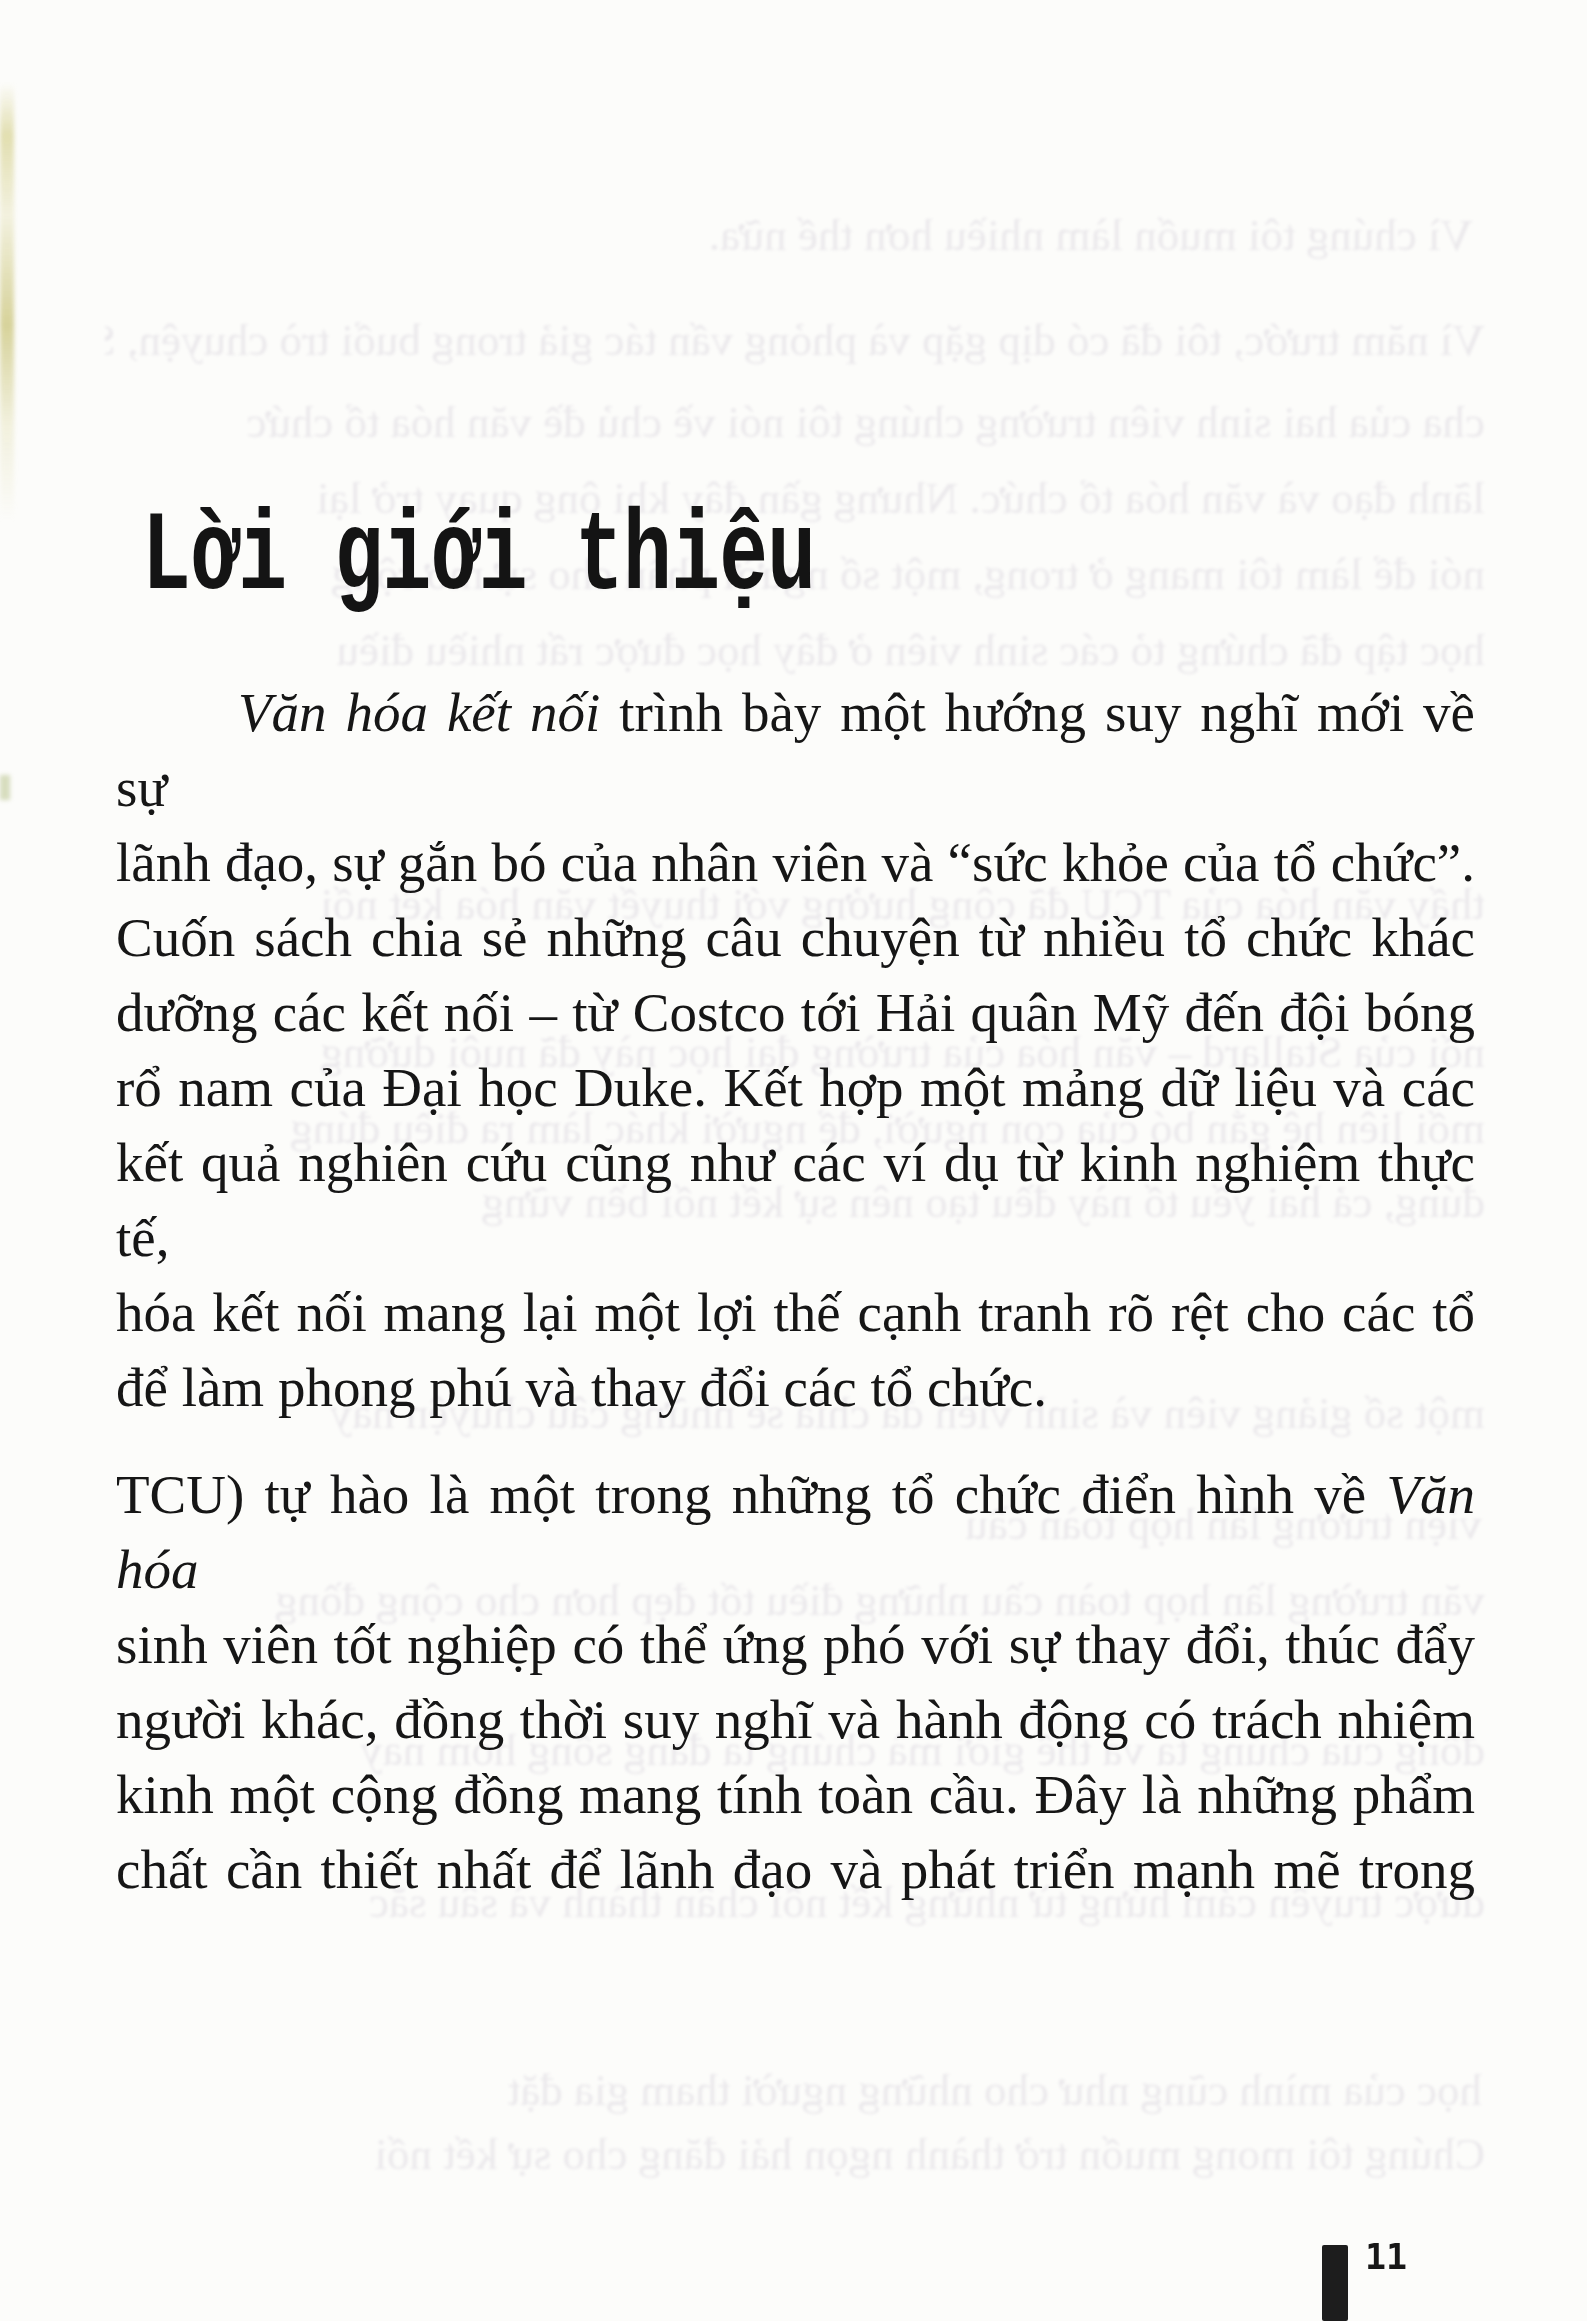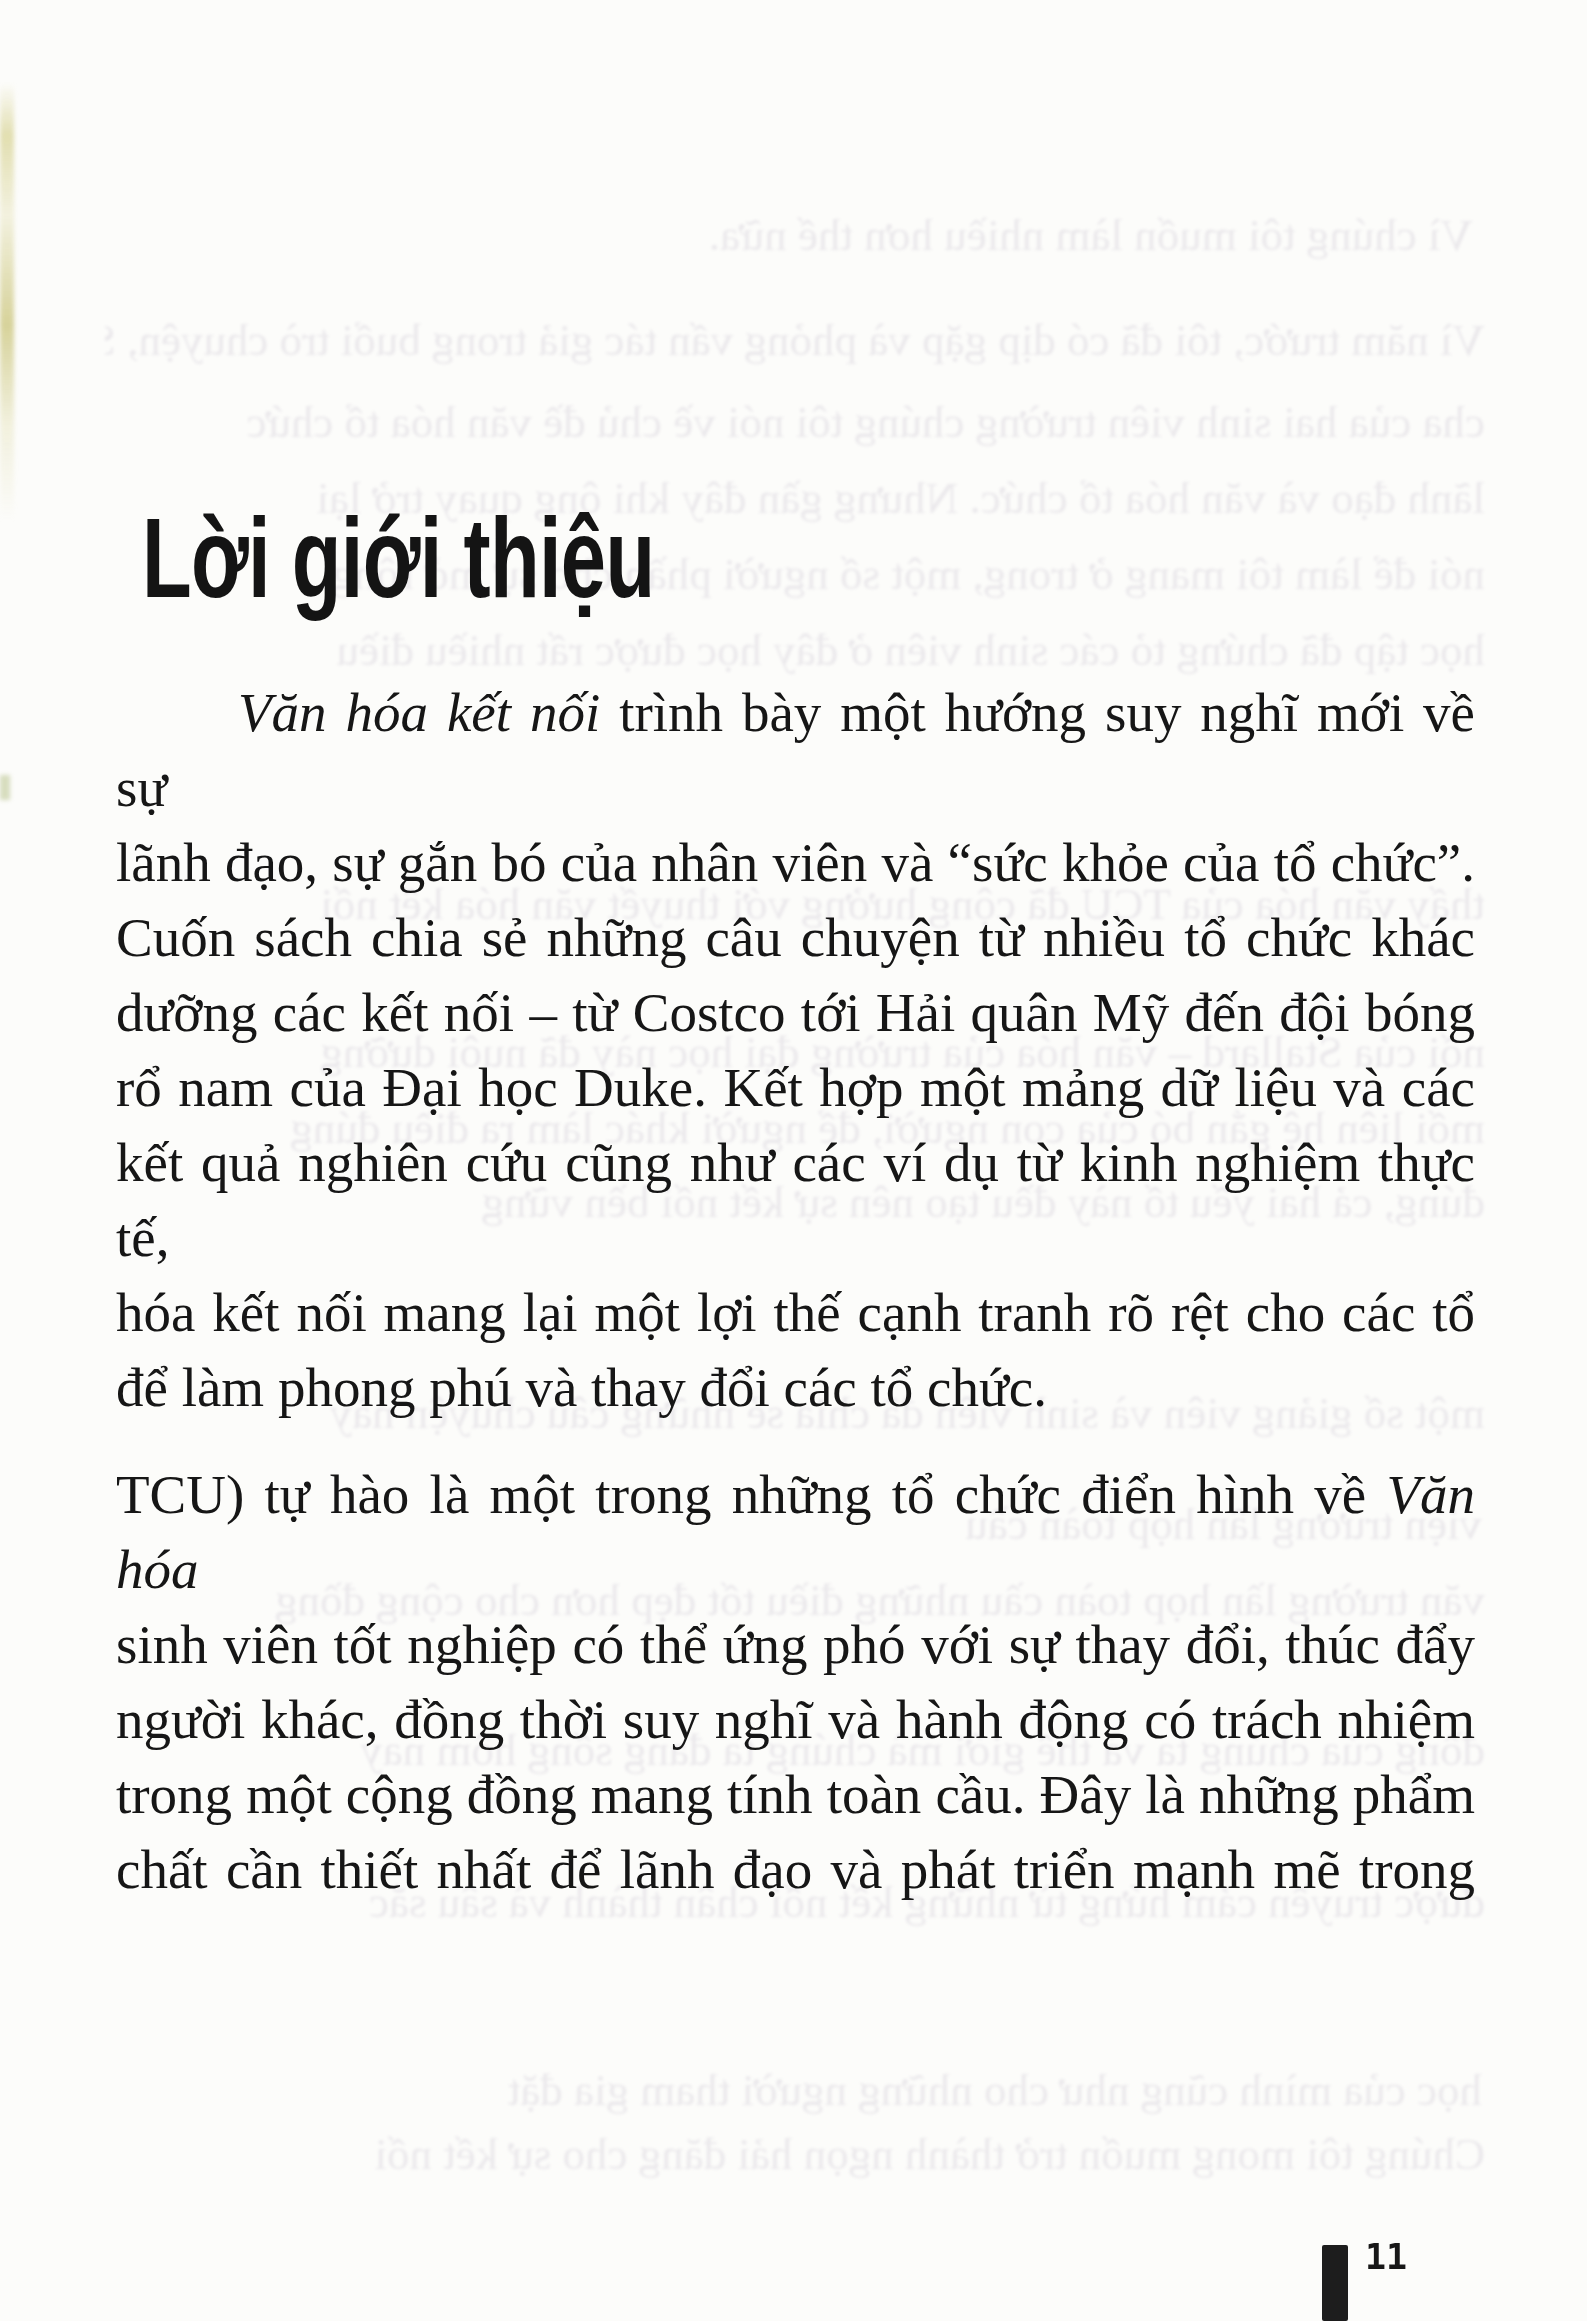--- a/index.html
+++ b/index.html
@@ -35,21 +35,21 @@
     color:#6f5f85;
     opacity:.12;
     filter:blur(1.8px);
     font-size:45px;line-height:60px;height:60px;
     white-space:nowrap;overflow:hidden;
     font-family:"Liberation Serif",serif;
   }
   
   .title{
     position:absolute;left:142px;top:419px;
-    font-family:Liberation Sans, sans-serif;
+    font-family:Liberation Mono, monospace;
     font-weight:700;font-size:113px;line-height:1.12;
     letter-spacing:-1px;color:#141414;white-space:nowrap;
   }
   .title .squeeze{display:inline-block;transform:scaleX(.72);transform-origin:0 50%;}
   
   .body-text{
     position:absolute;left:116px;top:675px;width:1359px;
     font-size:55px;line-height:75px;color:#161616;
   }
   .para + .para{margin-top:32px;}
@@ -106,21 +106,21 @@
         <div class="line"><span>dưỡng các kết nối – từ Costco tới Hải quân Mỹ đến đội bóng</span></div>
         <div class="line"><span>rổ nam của Đại học Duke. Kết hợp một mảng dữ liệu và các</span></div>
         <div class="line"><span>kết quả nghiên cứu cũng như các ví dụ từ kinh nghiệm thực tế,</span></div>
         <div class="line"><span>hóa kết nối mang lại một lợi thế cạnh tranh rõ rệt cho các tổ</span></div>
         <div class="line last"><span>để làm phong phú và thay đổi các tổ chức.</span></div>
       </div>
       <div class="para">
         <div class="line"><span>TCU) tự hào là một trong những tổ chức điển hình về </span><em>Văn hóa</em></div>
         <div class="line"><span>sinh viên tốt nghiệp có thể ứng phó với sự thay đổi, thúc đẩy</span></div>
         <div class="line"><span>người khác, đồng thời suy nghĩ và hành động có trách nhiệm</span></div>
-        <div class="line"><span>trong một cộng đồng mang tính toàn cầu. Đây là những phẩm</span></div>
+        <div class="line"><span>kinh một cộng đồng mang tính toàn cầu. Đây là những phẩm</span></div>
         <div class="line"><span>chất cần thiết nhất để lãnh đạo và phát triển mạnh mẽ trong</span></div>
       </div>
     </div>
 
   <div class="folio-bar"></div>
   <div class="folio-num">11</div>
 
 </div>
 
 

